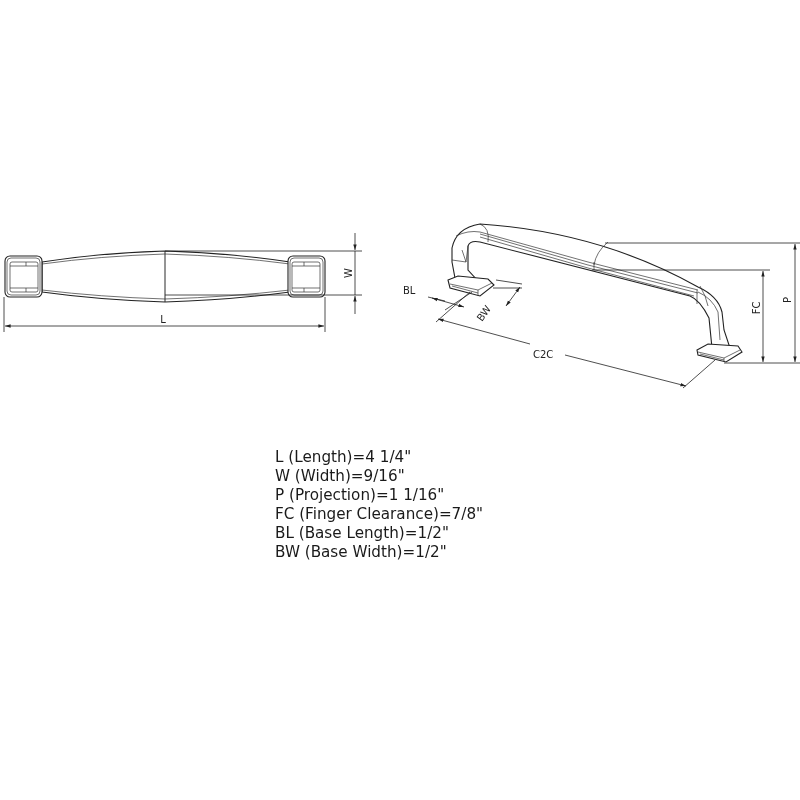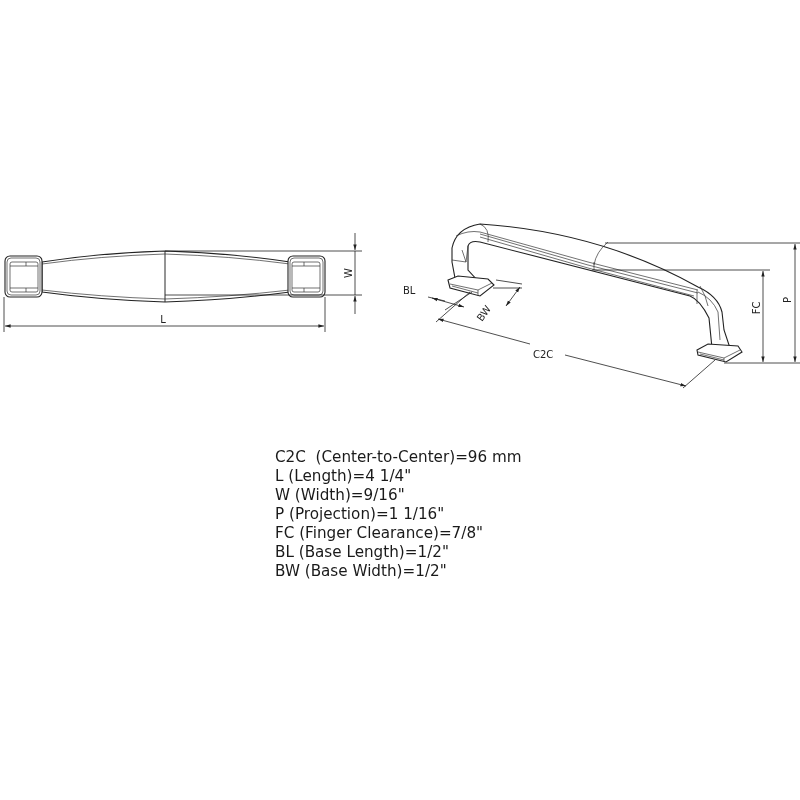--- a/index.html
+++ b/index.html
@@ -131,20 +131,19 @@
 
     <g>
       <line class="dim" x1="605" y1="243" x2="800" y2="243"></line>
       <line class="dim" x1="795" y1="244" x2="795" y2="362" marker-start="url(#arr)" marker-end="url(#arr)"></line>
       <text class="lbl" x="0" y="0" text-anchor="middle" transform="translate(791,300) rotate(-90)">P</text>
     </g>
   </g>
 </svg>
 
 <div class="specs">
-  <div>C2C  (Center-to-Center)=96 mm</div>
   <div>L (Length)=4 1/4"</div>
   <div>W (Width)=9/16"</div>
   <div>P (Projection)=1 1/16"</div>
   <div>FC (Finger Clearance)=7/8"</div>
   <div>BL (Base Length)=1/2"</div>
   <div>BW (Base Width)=1/2"</div>
 </div>
 
 </body></html>

